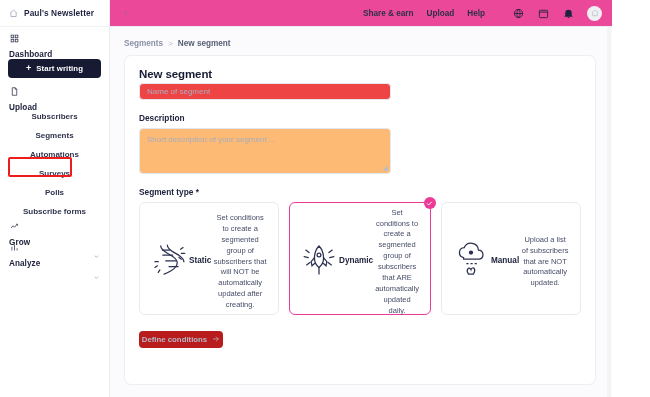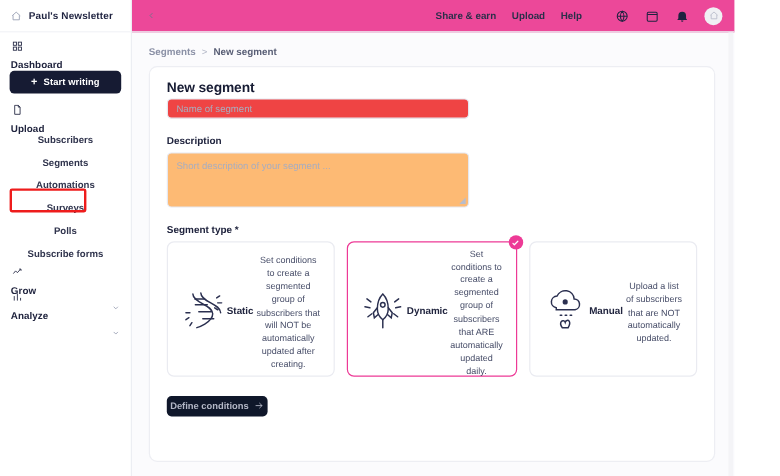--- a/index.html
+++ b/index.html
@@ -134,21 +134,21 @@
   }
   .tcard .art { height: 42px; display: flex; align-items: center; justify-content: center; }
   .tcard .tname { font-size: 8.2px; font-weight: 700; color: #20243e; margin-top: 2px; }
   .tcard .tdesc {
     font-size: 7.5px; color: #474d68; line-height: 1.45; text-align: center;
     margin-top: 5px; padding: 0 2px;
   }
 
   .define-btn {
     margin-top: 16px; width: 84px; height: 17px; border-radius: 4px;
-    background: #0f172a; color: #b4b8c7;
+    background: #b91c1c; color: #b4b8c7;
     display: flex; align-items: center; justify-content: center; gap: 5px;
     font-size: 7.8px; font-weight: 700; cursor: default;
   }
 
   .scroll-track {
     position: absolute; right: 1px; top: 27px; width: 4px; height: 370px;
     background: #f4f4f7; z-index: 6;
   }
 </style>
 </head>

